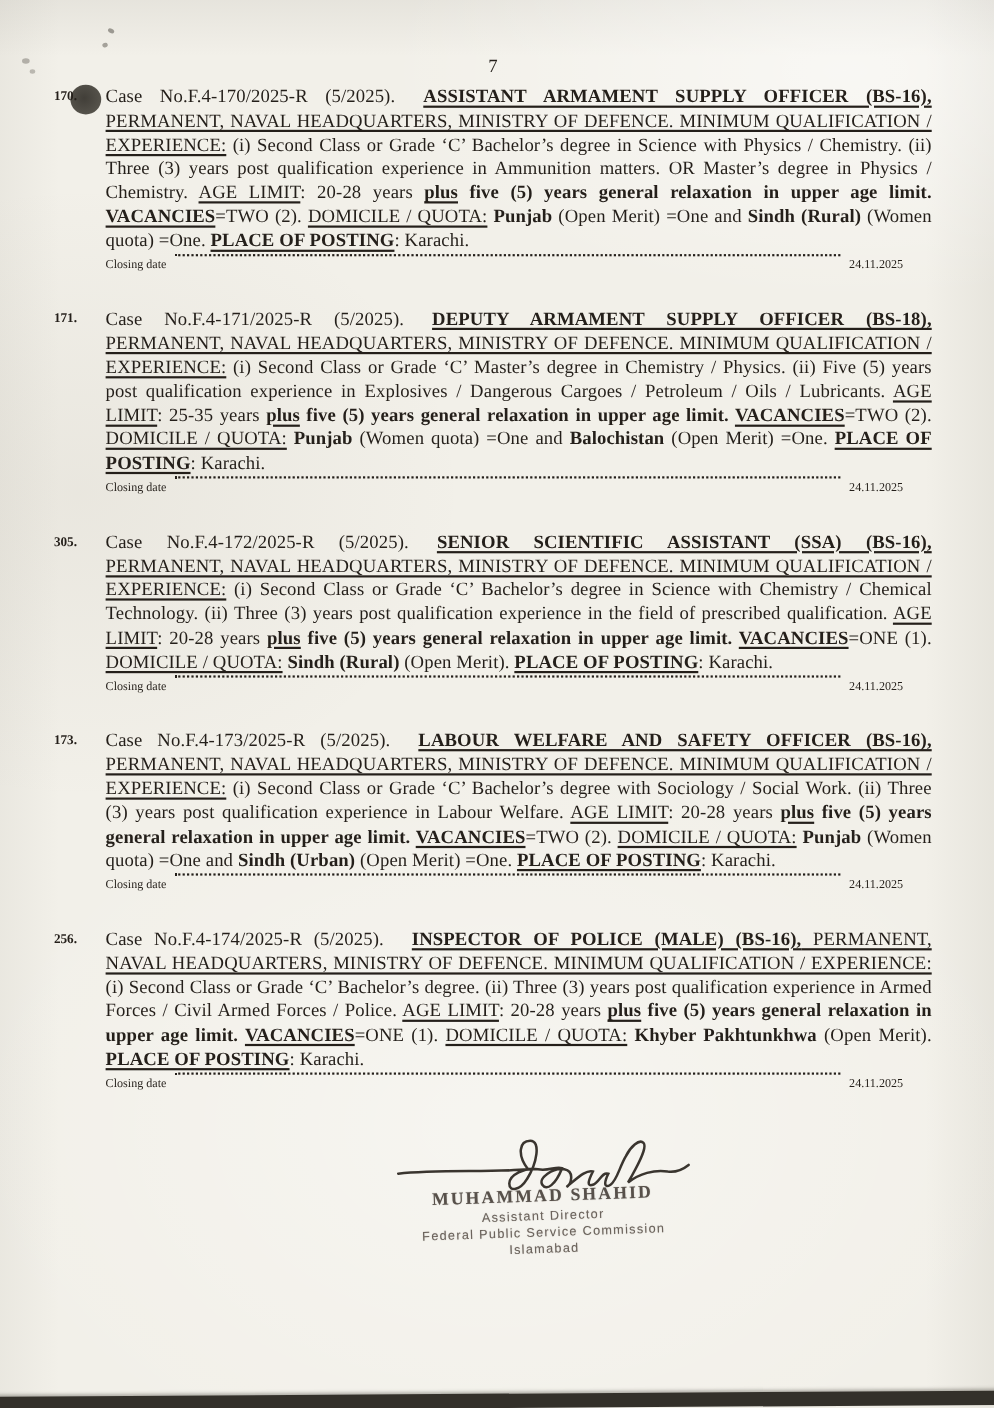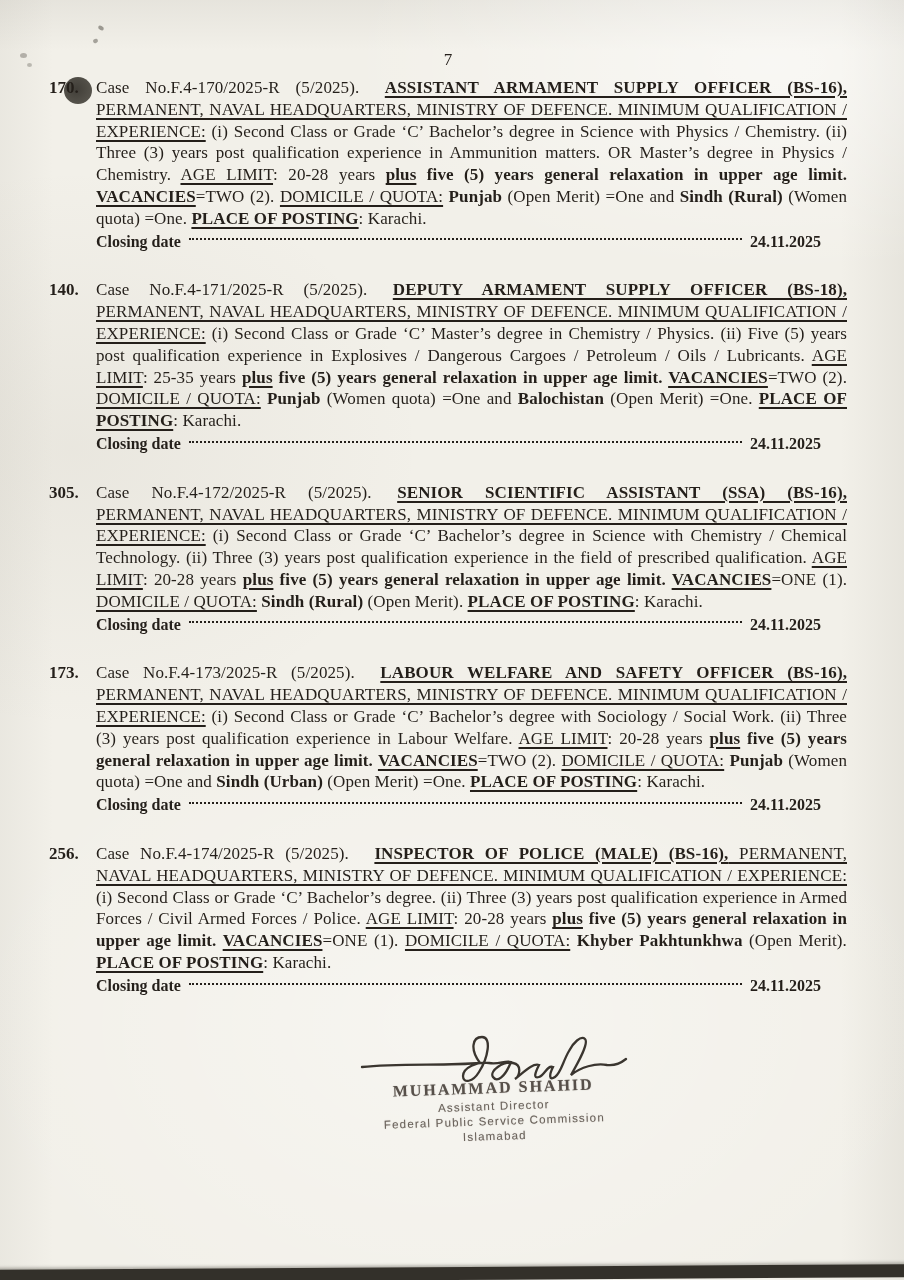--- a/index.html
+++ b/index.html
@@ -16,33 +16,33 @@
       linear-gradient(180deg, rgba(90,85,75,0.08), rgba(0,0,0,0) 4%),
       linear-gradient(90deg, rgba(100,95,80,0.06), rgba(0,0,0,0) 6%, rgba(0,0,0,0) 93%, rgba(100,95,80,0.08));
     color:#241f1a;
   }
 
   .content { position:absolute; left:49px; top:50px; width:798px; }
 
   .page-number { text-align:center; font-size:17px; margin-bottom:7px; }
 
   .case-item { display:flex; margin-bottom:27px; }
-  .item-number { width:47px; flex-shrink:0; font-weight:bold; font-size:17px; line-height:21.8px; }
+  .item-number { width:47px; flex-shrink:0; font-weight:bold; font-size:12px; line-height:21.8px; }
   .item-body { flex:1; }
   .item-text {
     text-align:justify; font-size:17px; line-height:21.8px;
     letter-spacing:0.1px;
     font-family:Liberation Serif, serif;
   }
   .seg-b { font-weight:bold; }
   .seg-u { text-decoration:underline; text-decoration-thickness:1.5px; text-underline-offset:2.5px; }
   .seg-g { display:inline-block; width:1.5em; }
 
-  .closing { display:flex; align-items:center; margin-top:1px; padding-right:26px;
-             font-weight:bold; font-size:16px; line-height:21.8px; }
+  .closing { display:flex; align-items:flex-start; margin-top:1px; padding-right:26px;
+             font-weight:normal; font-size:11px; line-height:21.8px; }
   .leader { flex:1; margin:0 8px 4px 8px; border-bottom:2.6px dotted #241f1a; }
 
   .signature-block { position:relative; width:330px; margin:22px auto 0; transform:translateX(46px); text-align:center; }
   .signature-scrawl { display:block; margin:0 auto -6px; }
   .stamp { transform:rotate(-2deg); }
   .signer-name { font-family:"Liberation Serif",serif; font-weight:bold; font-size:16px;
                  letter-spacing:2px; color:#57504a; text-shadow:0 0 1px rgba(87,80,74,0.45); }
   .signer-line { font-family:"Liberation Sans",sans-serif; font-size:11.5px; letter-spacing:1.2px;
                  color:#6b635c; margin-top:3px; text-shadow:0 0 1px rgba(107,99,92,0.4); }
 
@@ -79,21 +79,21 @@
         <p class="item-text"><span>Case No.F.4-170/2025-R (5/2025).</span><span class="seg-g"></span><span class="seg-b seg-u">ASSISTANT ARMAMENT SUPPLY OFFICER (BS-16),</span><span class="seg-u"> PERMANENT, NAVAL HEADQUARTERS, MINISTRY OF DEFENCE. MINIMUM QUALIFICATION / EXPERIENCE:</span><span> (i) Second Class or Grade ‘C’ Bachelor’s degree in Science with Physics / Chemistry. (ii) Three (3) years post qualification experience in Ammunition matters. OR Master’s degree in Physics / Chemistry. </span><span class="seg-u">AGE LIMIT</span><span>: 20-28 years </span><span class="seg-b seg-u">plus</span><span class="seg-b"> five (5) years general relaxation in upper age limit. </span><span class="seg-b seg-u">VACANCIES</span><span>=TWO (2). </span><span class="seg-u">DOMICILE / QUOTA:</span><span> </span><span class="seg-b">Punjab</span><span> (Open Merit) =One and </span><span class="seg-b">Sindh (Rural)</span><span> (Women quota) =One. </span><span class="seg-b seg-u">PLACE OF POSTING</span><span>: Karachi.</span></p>
         <div class="closing">
           <span>Closing date</span>
           <span class="leader"></span>
           <span>24.11.2025</span>
         </div>
       </div>
     </div>
 
     <div class="case-item">
-      <div class="item-number">140.</div>
+      <div class="item-number">171.</div>
       <div class="item-body">
         <p class="item-text"><span>Case No.F.4-171/2025-R (5/2025).</span><span class="seg-g"></span><span class="seg-b seg-u">DEPUTY ARMAMENT SUPPLY OFFICER (BS-18),</span><span class="seg-u"> PERMANENT, NAVAL HEADQUARTERS, MINISTRY OF DEFENCE. MINIMUM QUALIFICATION / EXPERIENCE:</span><span> (i) Second Class or Grade ‘C’ Master’s degree in Chemistry / Physics. (ii) Five (5) years post qualification experience in Explosives / Dangerous Cargoes / Petroleum / Oils / Lubricants. </span><span class="seg-u">AGE LIMIT</span><span>: 25-35 years </span><span class="seg-b seg-u">plus</span><span class="seg-b"> five (5) years general relaxation in upper age limit. </span><span class="seg-b seg-u">VACANCIES</span><span>=TWO (2). </span><span class="seg-u">DOMICILE / QUOTA:</span><span> </span><span class="seg-b">Punjab</span><span> (Women quota) =One and </span><span class="seg-b">Balochistan</span><span> (Open Merit) =One. </span><span class="seg-b seg-u">PLACE OF POSTING</span><span>: Karachi.</span></p>
         <div class="closing">
           <span>Closing date</span>
           <span class="leader"></span>
           <span>24.11.2025</span>
         </div>
       </div>
     </div>
 

